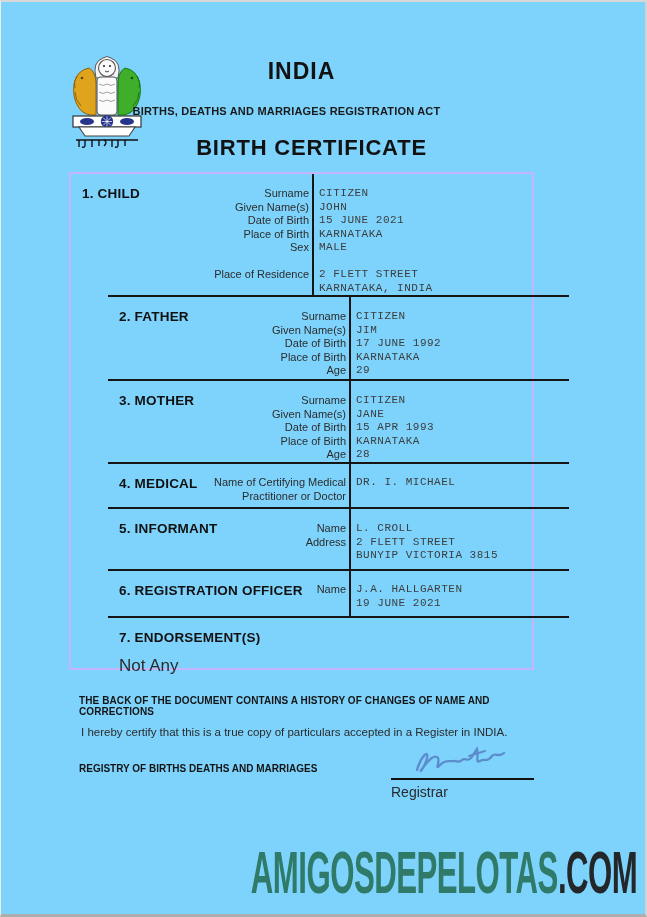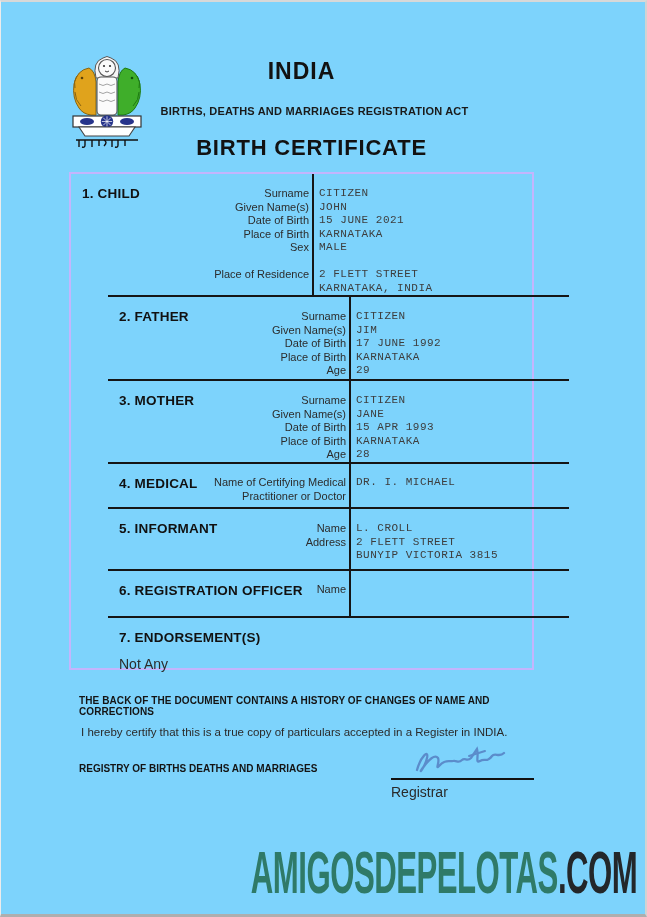--- a/index.html
+++ b/index.html
@@ -8,42 +8,42 @@
     position:relative; width:647px; height:917px; margin:0 auto; background:#7dd3fc;
     border-top:2px solid #d8d8d8; border-right:2px solid #d2d2d2;
     border-left:1px solid #ececec; border-bottom:3px solid #aeaeae;
     overflow:hidden; color:#111;
   }
   .abs { position:absolute; }
 
   
   .country-title { left:68px; top:56px; width:465px; text-align:center;
     font-size:23px; font-weight:bold; letter-spacing:1px; color:#121212; }
-  .act-line { left:81px; top:103px; width:465px; text-align:center;
+  .act-line { left:53px; top:103px; width:465px; text-align:center;
     font-size:11px; font-weight:bold; letter-spacing:0.2px; color:#1a1a1a; }
   .doc-title { left:78px; top:133px; width:465px; text-align:center;
     font-size:22px; font-weight:bold; letter-spacing:0.8px; color:#121212; }
   .reg-box { left:437px; top:90px; width:97px; height:58px; border:2px solid #000;
     text-align:center; font-weight:bold; padding-top:7px; }
   .reg-box .reg-label { font-size:10px; line-height:12px; }
   .reg-box .reg-number { font-size:10.5px; margin-top:7px; letter-spacing:0.2px; }
   .emblem { left:62px; top:52px; width:88px; height:98px; }
 
   
   .cert-table { left:68px; top:170px; width:465px; height:498px; border:2px solid #c4b5fd; }
   .sec { position:relative; width:100%; }
   .sec + .sec { border-top:2px solid #151515;margin-left:37px; }
   .sec-title { position:absolute; left:11px; top:12px; font-size:13.5px;
     font-weight:bold; letter-spacing:0.2px; color:#111; }
   .labels { position:absolute; left:0; top:13px; width:238px; text-align:right;
     font-size:11px; line-height:13.5px; color:#2c2c2c; }
   .values { position:absolute; left:248px; top:13px; font-size:11px; line-height:13.5px;
     font-family:"Liberation Mono", monospace; letter-spacing:0.5px; color:#3d3d3d; white-space:nowrap; }
   .col-divider { position:absolute; left:241px; top:0; bottom:0; width:2px; background:#151515; }
-  .sec-note { position:absolute; left:11px; top:38px; font-size:14px; color:#2c2c2c; }
+  .sec-note { position:absolute; left:11px; top:38px; font-size:17px; color:#2c2c2c; }
 
   
   .back-note { left:78px; top:693px; width:480px; font-size:10px; font-weight:bold;
     letter-spacing:0.1px; color:#141414; }
   .certify-text { left:80px; top:724px; width:480px; font-size:11.5px; color:#2a2a2a; }
   .registry-text { left:78px; top:761px; width:340px; font-size:10px; font-weight:bold; color:#141414; }
   .sig-block { left:390px; top:742px; width:143px; }
   .sig-svg { display:block; margin:0 auto; }
   .sig-line { border-top:2px solid #111; margin-top:0; }
   .sig-role { text-align:left; font-size:14px; margin-top:4px; color:#2a2a2a; }
@@ -183,20 +183,24 @@
           <div>2 FLETT STREET</div>
           <div>BUNYIP VICTORIA 3815</div>
         </div>
     </div>
 
     <div class="sec" style="height:47px;">
       <div class="col-divider"></div>
       <div class="sec-title">6. REGISTRATION OFFICER</div>
       <div class="labels" style="top:12px;">
           <div>Name</div>
+        </div>
+      <div class="values" style="top:12px;">
+          <div>J.A. HALLGARTEN</div>
+          <div>19 JUNE 2021</div>
         </div>
     </div>
 
     <div class="sec" style="height:52px;">
       <div class="sec-title">7. ENDORSEMENT(S)</div>
       <div class="sec-note">Not Any</div>
     </div>
 
   </div>
 

